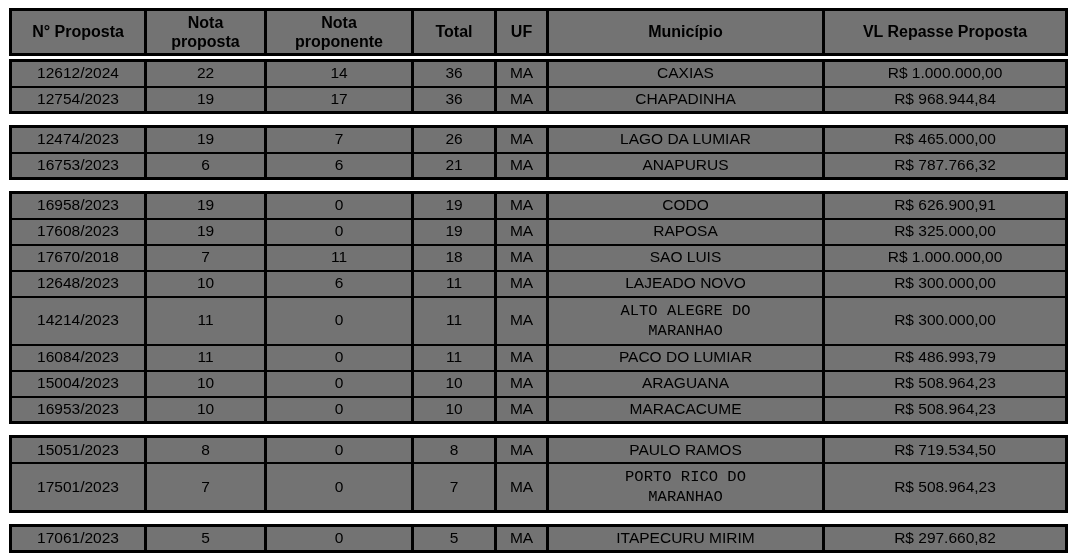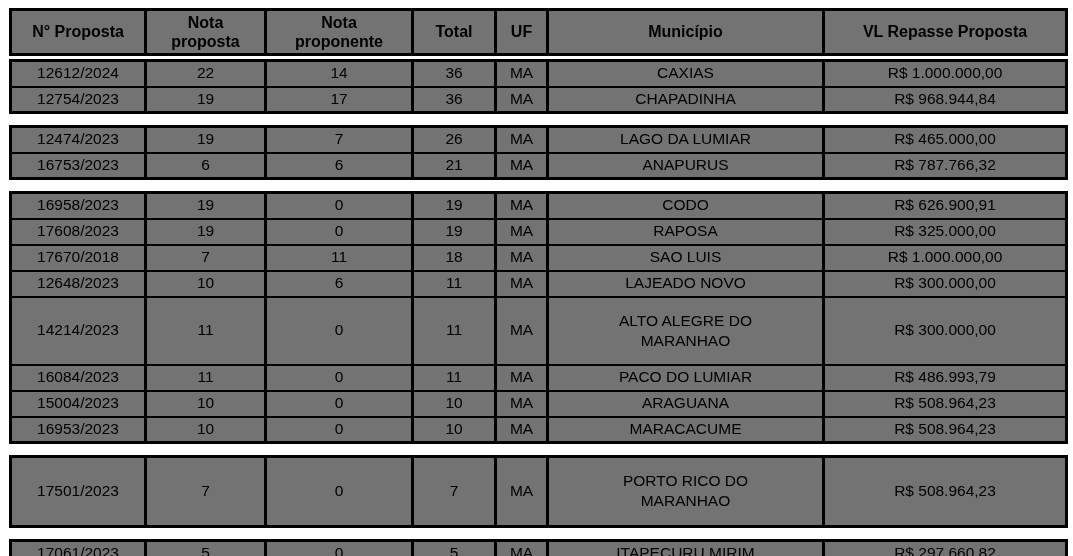--- a/index.html
+++ b/index.html
@@ -30,21 +30,21 @@
     padding: 1px 2px;
     overflow: hidden;
   }
   th { font-weight: bold; font-size: 16px; height: 45px; }
   td { font-size: 15.5px; height: 26px; }
 
   th span, td span { display: inline-block; line-height: 1.2; }
   th.col-proposta span     { max-width: 95px; }
   th.col-nota_proposta span { max-width: 95px; }
   th.col-nota_proponente span { max-width: 125px; }
-  td.wrap span { max-width: 185px; padding: 12px 0; line-height: 1.3; }
+  td.wrap span { max-width: 185px; padding: 2px 0; line-height: 1.3; font-family: Liberation Mono, monospace; }
 </style>
 </head>
 <body>
 
 <div class="page">
 
   <table class="tbl header-block">
     <colgroup>
       <col style="width:135px">
         <col style="width:120px">
@@ -222,20 +222,29 @@
       <col style="width:135px">
         <col style="width:120px">
         <col style="width:147px">
       <col style="width:83px">
         <col style="width:52px">
         <col style="width:276px">
       <col style="width:243px">
     </colgroup>
     <tbody>
         <tr>
+          <td class="col-proposta"><span>15051/2023</span></td>
+          <td class="col-nota_proposta"><span>8</span></td>
+          <td class="col-nota_proponente"><span>0</span></td>
+          <td class="col-total"><span>8</span></td>
+          <td class="col-uf"><span>MA</span></td>
+          <td class="col-municipio"><span>PAULO RAMOS</span></td>
+          <td class="col-vl"><span>R$ 719.534,50</span></td>
+        </tr>
+        <tr>
           <td class="col-proposta"><span>17501/2023</span></td>
           <td class="col-nota_proposta"><span>7</span></td>
           <td class="col-nota_proponente"><span>0</span></td>
           <td class="col-total"><span>7</span></td>
           <td class="col-uf"><span>MA</span></td>
           <td class="col-municipio wrap"><span>PORTO RICO DO MARANHAO</span></td>
           <td class="col-vl"><span>R$ 508.964,23</span></td>
         </tr>
       </tbody>
   </table>

